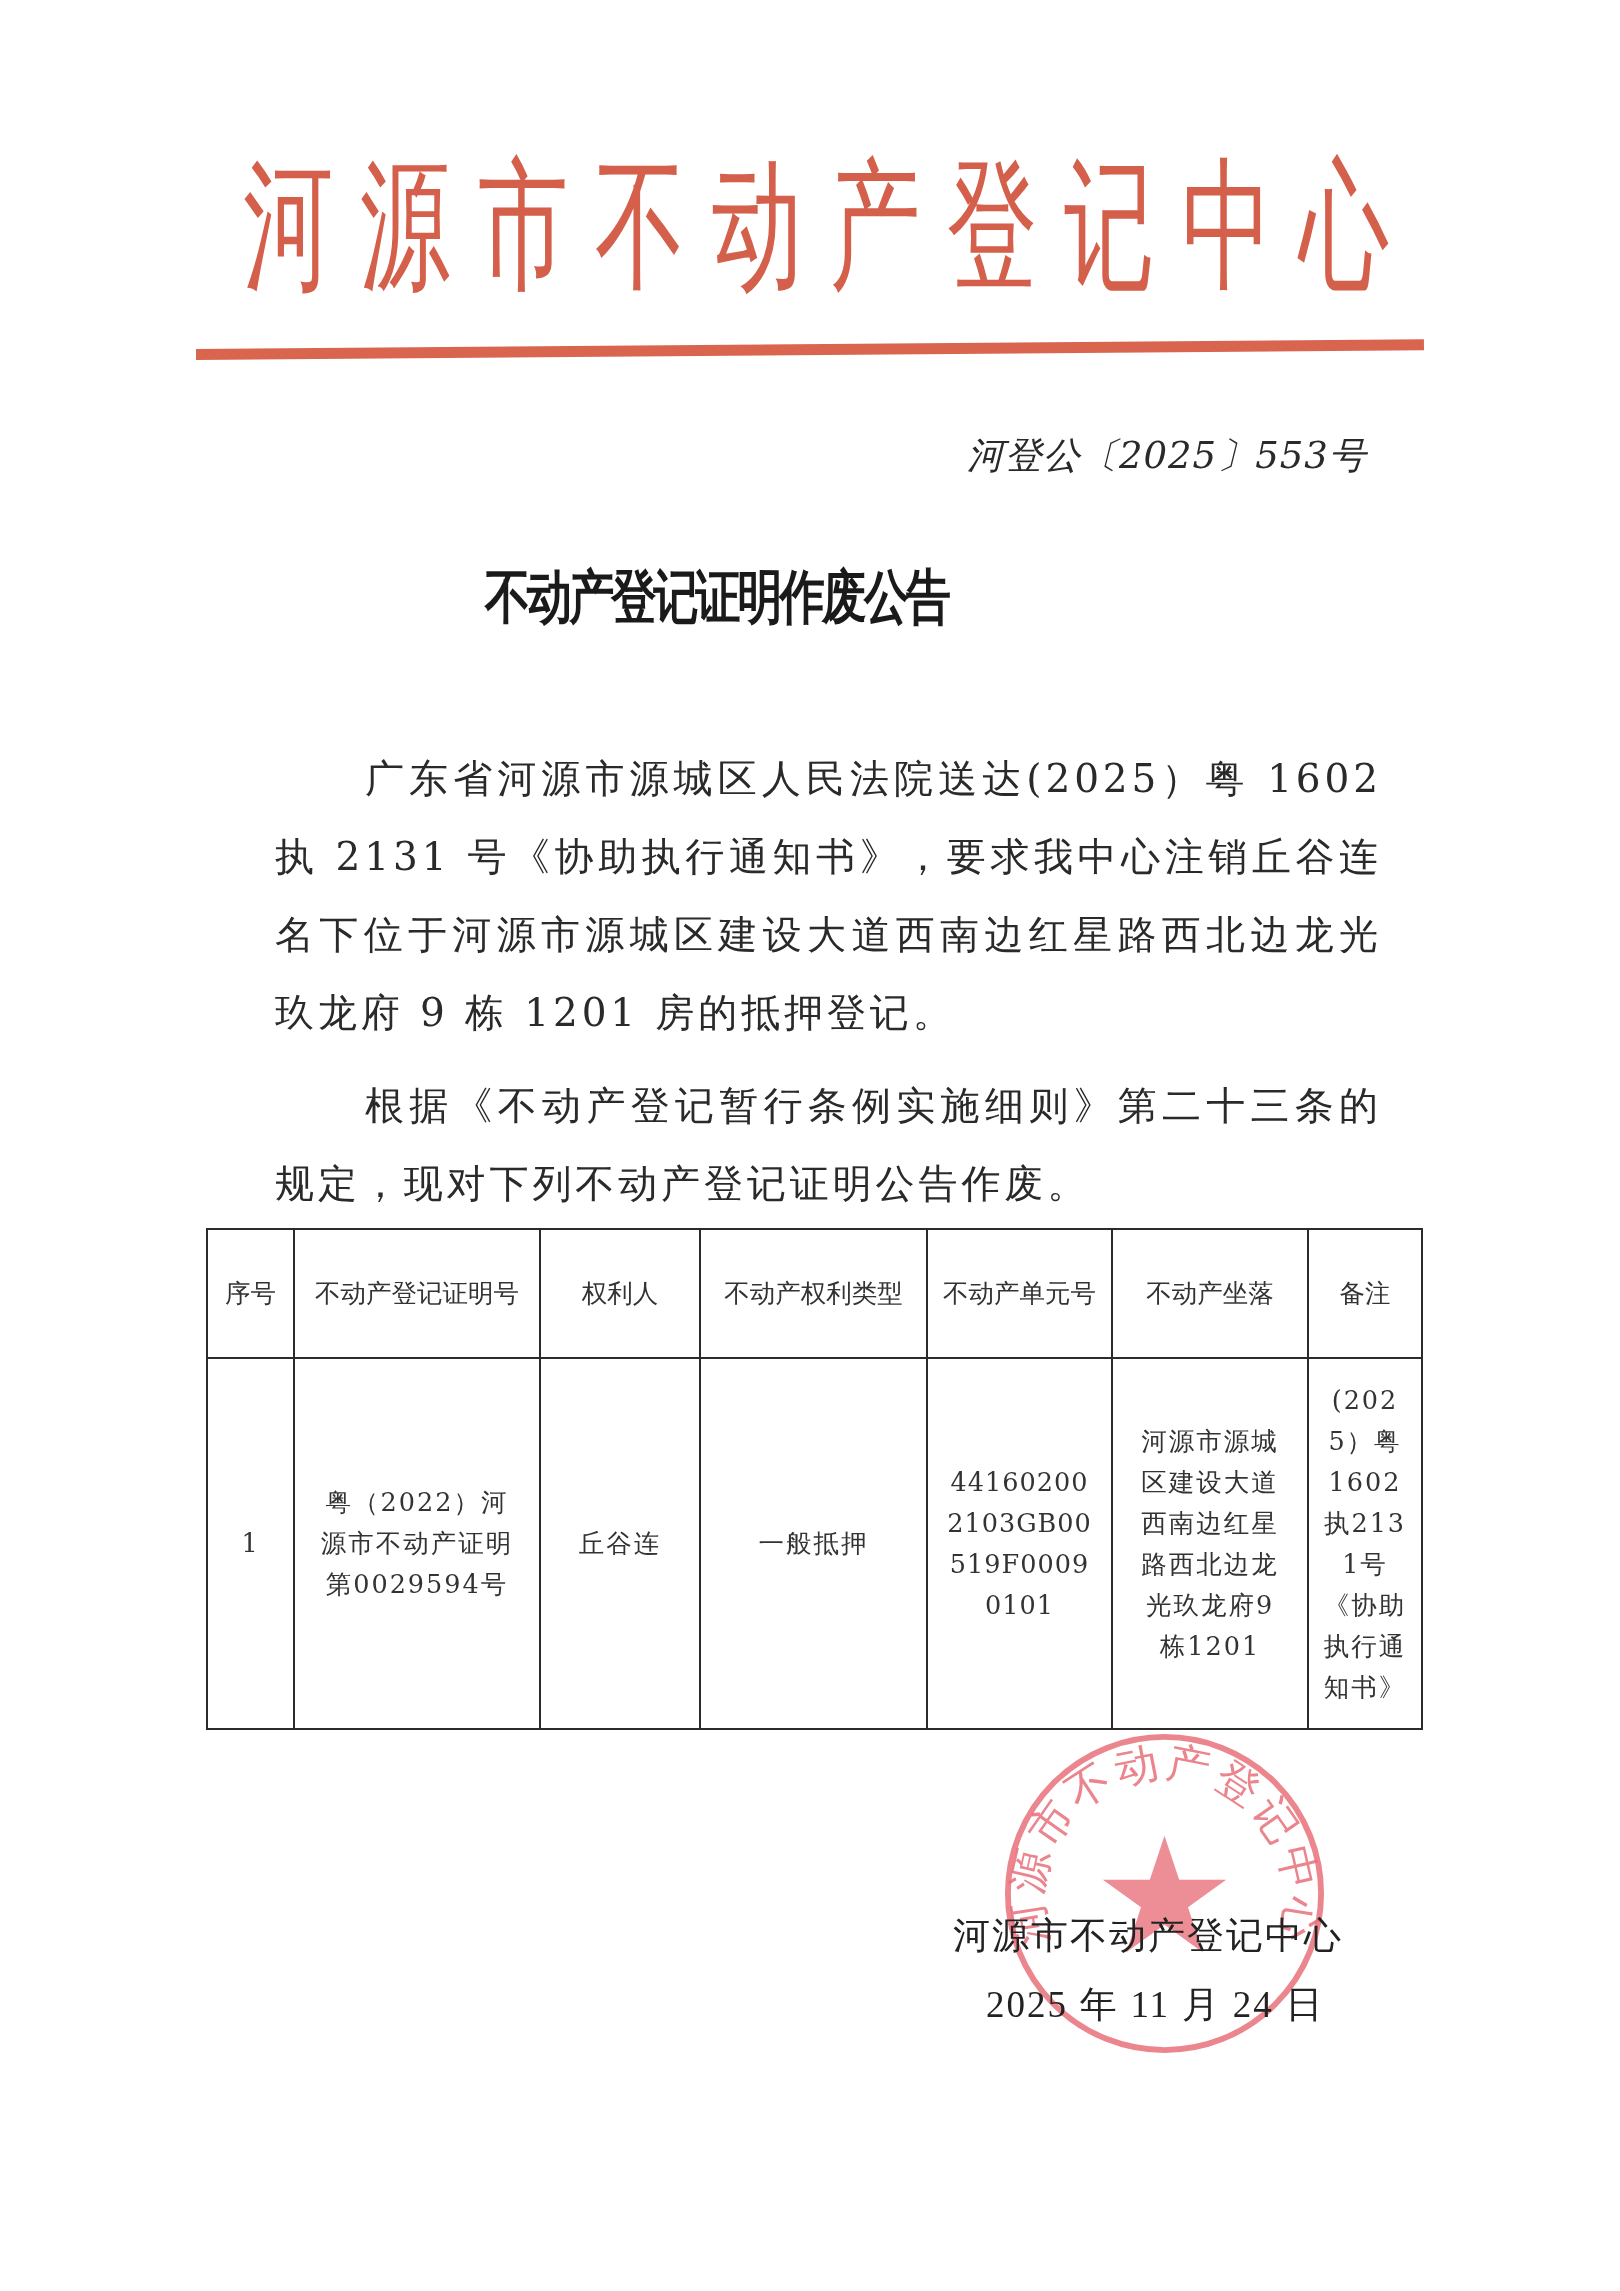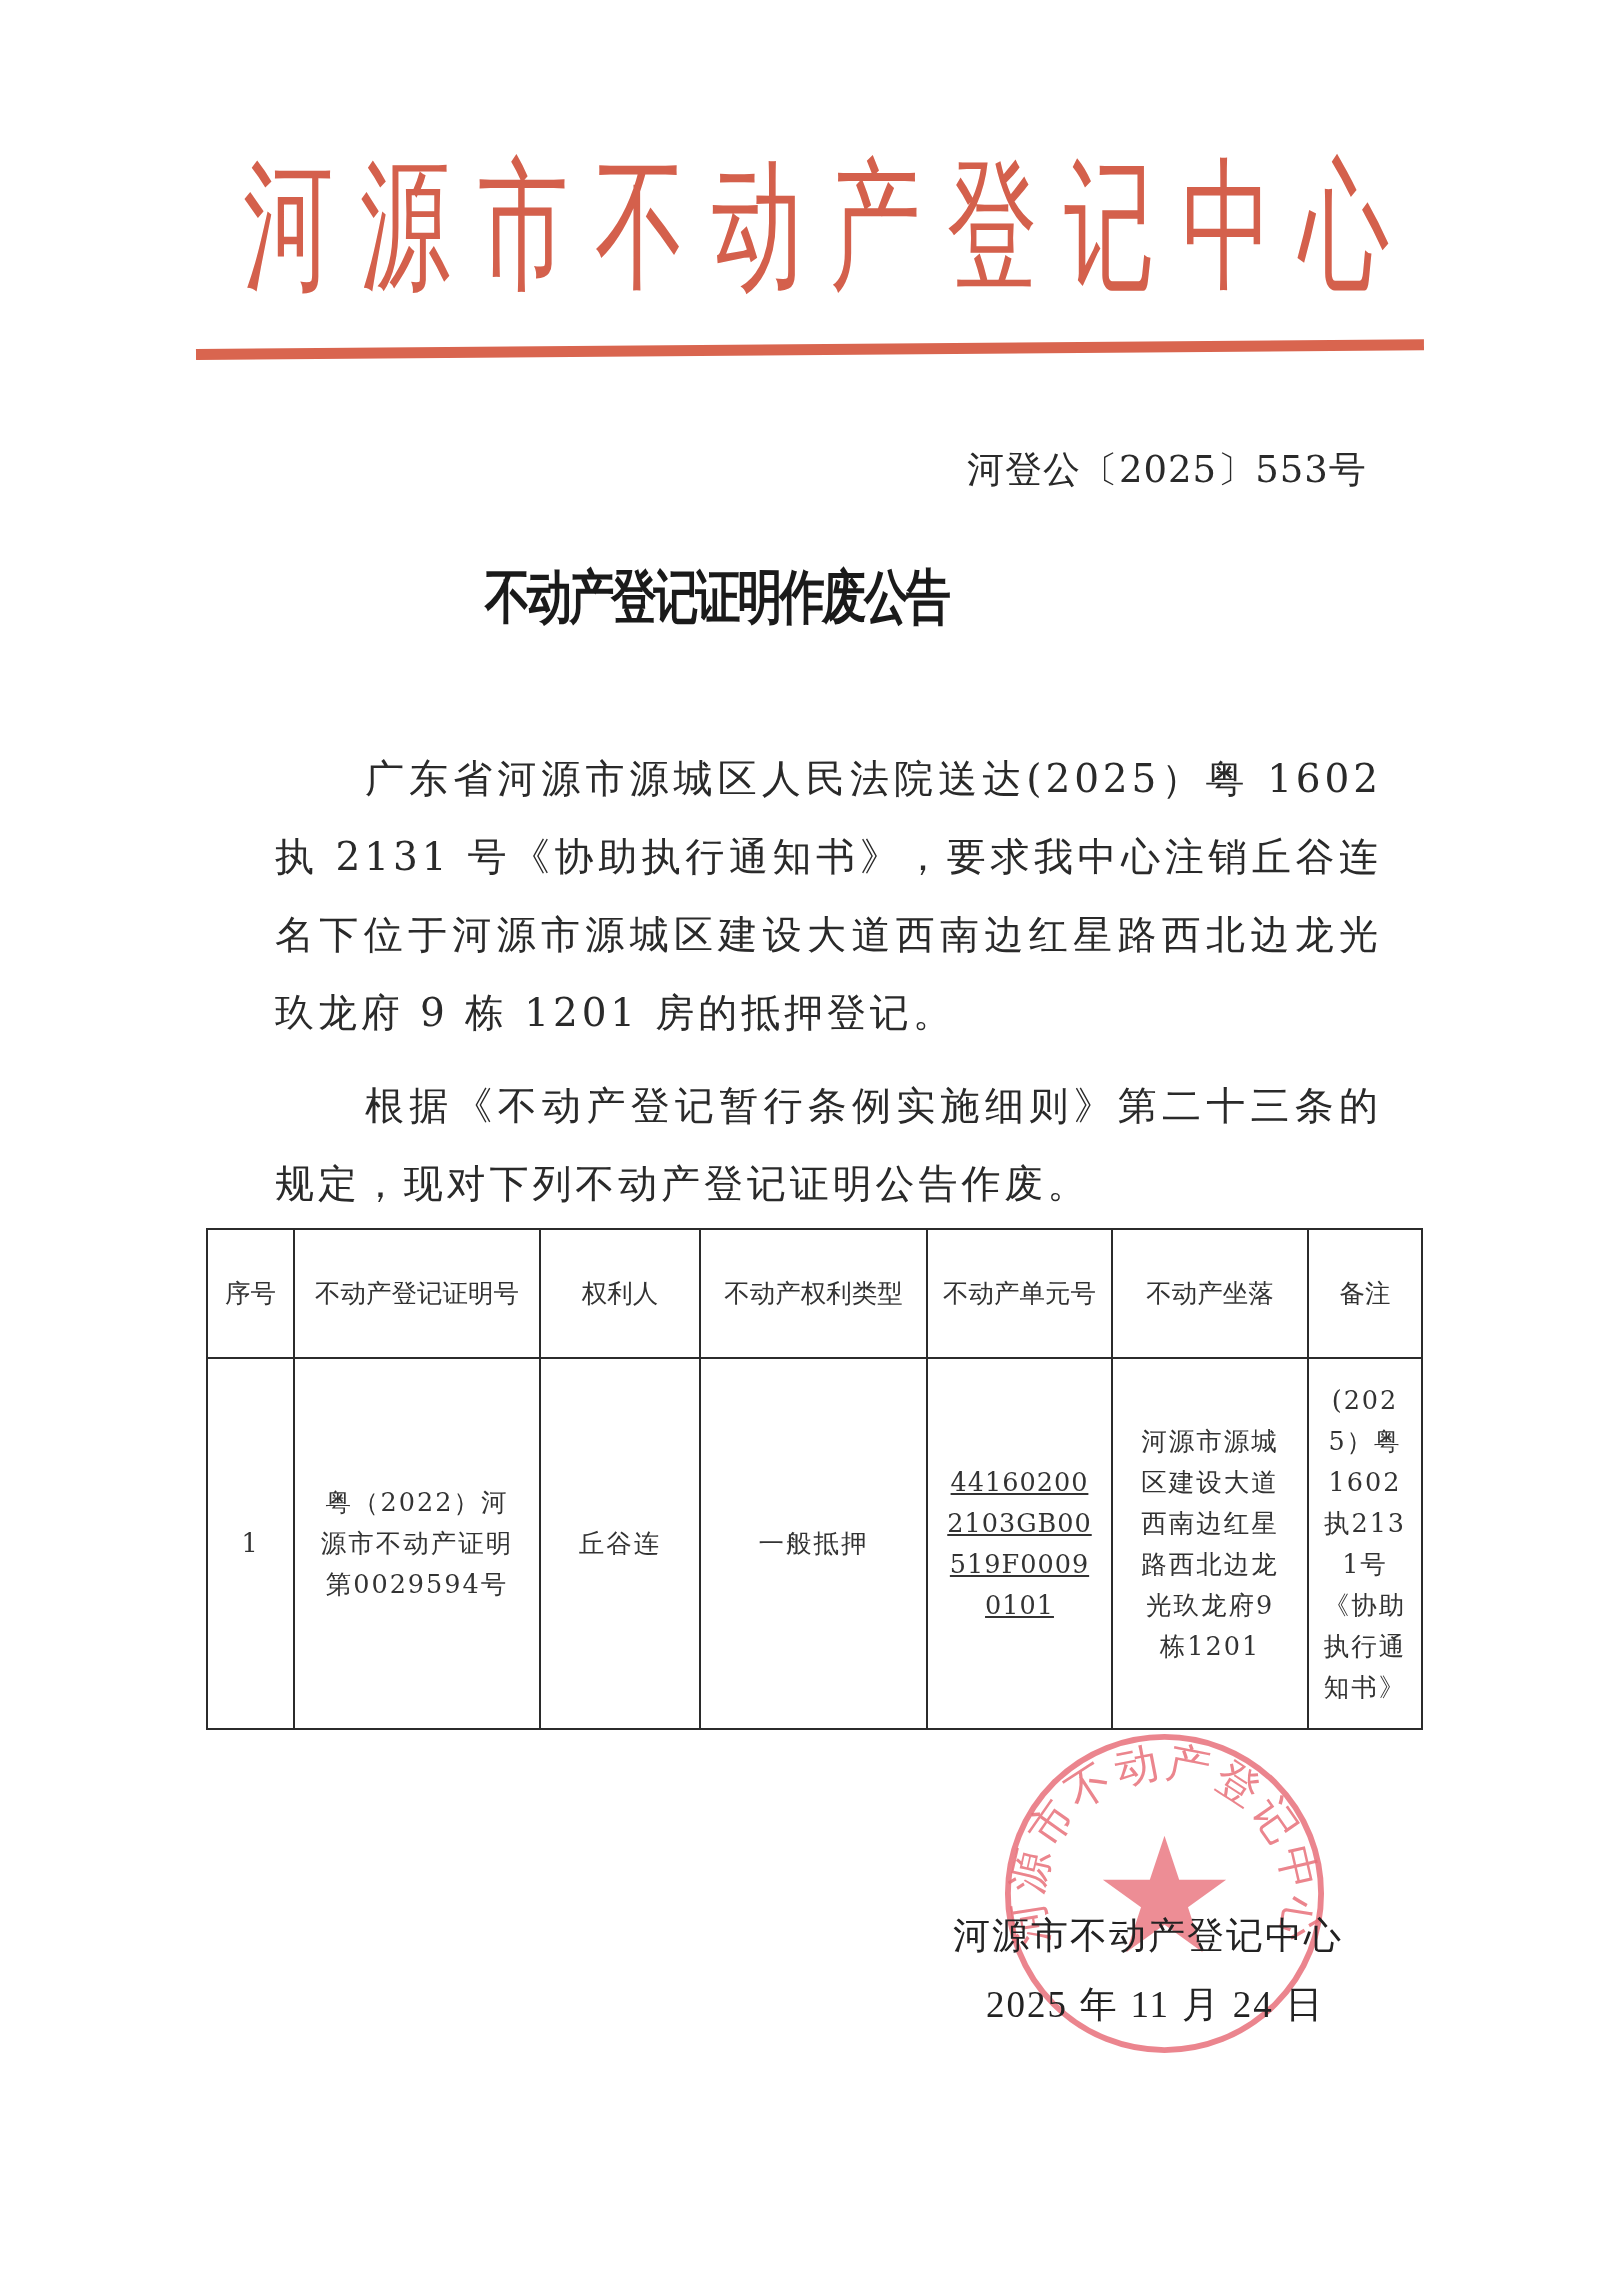--- a/index.html
+++ b/index.html
@@ -6,22 +6,22 @@
   body { width: 1620px; height: 2292px; position: relative; overflow: hidden;
          font-family: "DejaVu Serif", "Liberation Serif", serif; color: #1e1e1e; }
 
   .masthead { position: absolute; left: 233px; top: 147px; width: 1166px; height: 157px;
               display: flex; justify-content: space-between; align-items: center; }
   .masthead span { display: inline-block; color: #d4604c; font-family: "DejaVu Serif", serif;
                    font-size: 110px; line-height: 1; transform: scale(0.82, 1.3); transform-origin: center; }
   .red-rule { position: absolute; left: 196px; top: 349px; width: 1228px; height: 10.8px;
               background: #d9654f; transform: rotate(-0.45deg); transform-origin: left center; }
 
-  .docno { position: absolute; left: 967px; top: 445px; font-size: 37px; letter-spacing: 1px;
-           font-family: "DejaVu Serif", serif; color: #2a2a2a; white-space: nowrap; }
+  .docno { position: absolute; left: 967px; top: 431px; font-size: 37px; letter-spacing: 1px;
+           font-family: "DejaVu Serif", serif; color: #2a2a2a; white-space: nowrap; font-style: italic; }
 
   .subtitle { position: absolute; left: 485px; top: 559px; width: 472px; font-size: 45px; font-weight: bold;
               font-family: "DejaVu Serif", serif; color: #1a1a1a; white-space: nowrap; letter-spacing: -2.9px;
               transform: scale(1, 1.3); transform-origin: left top; }
 
   .body-text { position: absolute; left: 260px; top: 725px; width: 1137px;
                font-size: 39px; line-height: 78px; letter-spacing: 3.9px; text-align: justify;
                font-family: "DejaVu Serif", serif; color: #2a2a2a; }
   .body-text p { margin: 15px; text-indent: 90px; }
 
@@ -86,21 +86,21 @@
       <th>不动产坐落</th>
       <th>备注</th>
     </tr>
   </thead>
   <tbody>
     <tr>
       <td>1</td>
       <td style="padding:0 17px;">粤（2022）河源市不动产证明第0029594号</td>
       <td>丘谷连</td>
       <td>一般抵押</td>
-      <td class="narrow" style="letter-spacing:1px;padding:0 18px;text-decoration:underline;">441602002103GB00519F00090101</td>
+      <td class="narrow" style="letter-spacing:1px;padding:0 18px;">441602002103GB00519F00090101</td>
       <td class="narrow" style="padding:0 28px;">河源市源城区建设大道西南边红星路西北边龙光玖龙府9栋1201</td>
       <td class="narrow" style="padding:0 13.7px;">(2025）粤1602执2131号《协助执行通知书》</td>
     </tr>
   </tbody>
 </table>
 
 <svg class="seal" viewBox="0 0 330 328" xmlns="http://www.w3.org/2000/svg">
   <defs>
     <path id="sealArc" d="M 55 230 A 125 125 0 1 1 275 230"></path>
   </defs>

